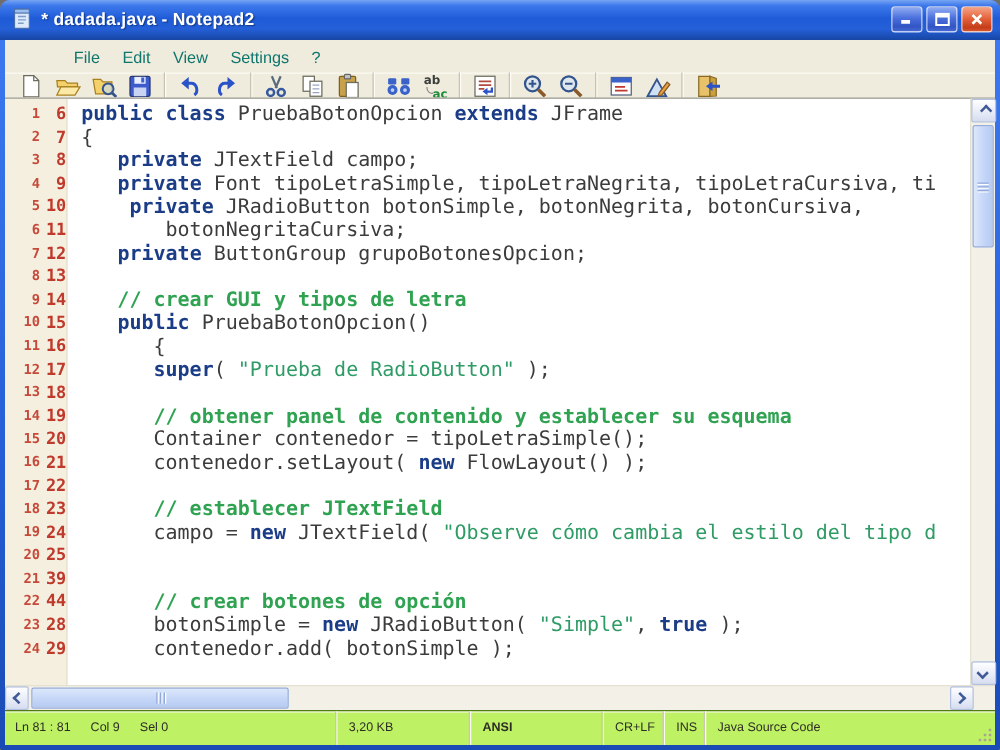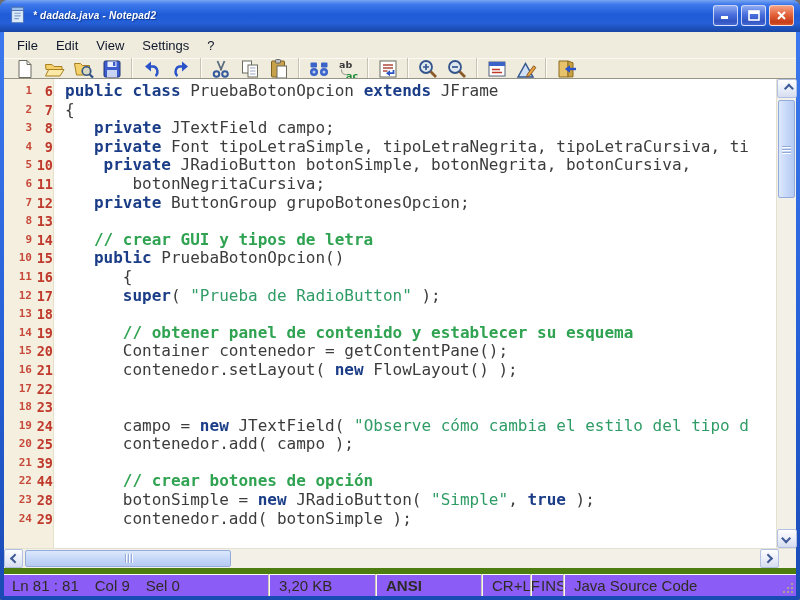--- a/index.html
+++ b/index.html
@@ -7,29 +7,29 @@
   .window{
     width:800px;height:600px;position:relative;overflow:hidden;
     border-radius:8px 8px 2px 2px;
     background:linear-gradient(180deg,#3f7bf0 0%,#245fd6 60%,#1a4bb4 100%);
     font-family:"Liberation Sans",sans-serif;
   }
   
   .titlebar{height:32px;display:flex;align-items:center;padding:0 6px 2px 8px;
     background:linear-gradient(180deg,#78a5f2 0%,#3d79ec 14%,#1f5bd6 46%,#2560d8 72%,#1746a4 100%);}
   .title-icon{width:20px;height:20px;margin-right:5px;flex:none;}
-  .title-text{color:#fff;font-size:10px;font-weight:bold;letter-spacing:.2px;
-    text-shadow:1px 1px 1px #123a8f;white-space:nowrap;flex:1;font-style:italic;}
+  .title-text{color:#fff;font-size:14px;font-weight:bold;letter-spacing:.2px;
+    text-shadow:1px 1px 1px #123a8f;white-space:nowrap;flex:1;}
   .winbtn{width:25px;height:21px;margin-left:3px;border:1px solid rgba(255,255,255,.7);
     border-radius:3px;display:flex;align-items:center;justify-content:center;padding:0;cursor:default;}
   .winbtn.blue{background:linear-gradient(180deg,#8fabf2 0%,#4a6fdd 45%,#3255c4 80%,#4668d2 100%);}
   .winbtn.red{background:linear-gradient(180deg,#f4a184 0%,#e4643c 45%,#c53c19 85%,#d9572e 100%);}
   
   .wbody{margin:0 4px 4px;height:564px;display:flex;flex-direction:column;background:#efecdd;}
-  .menubar{height:26px;display:flex;align-items:center;padding-left:4px;background:#efecdd;font-size:13px;color:#0f172a;}
+  .menubar{height:26px;display:flex;align-items:center;padding-left:4px;background:#efecdd;font-size:13px;color:#0f766e;margin-left:42px;}
   .menu-item{padding:4px 9px;cursor:default;}
   .toolbar{height:20px;display:flex;align-items:center;padding-left:6px;background:#efecdd;
     border-top:1px solid #fbfaf2;}
   .tbtn{width:29px;height:27px;border:none;background:transparent;display:flex;align-items:center;justify-content:center;padding:0;}
   .tsep{width:1px;height:22px;background:#c7c3b0;box-shadow:1px 0 0 #fdfcf6;margin:0 5px;flex:none;}
   
   .editor{flex:1;display:flex;background:#fff;border-top:1px solid #969486;position:relative;min-height:0;}
   .code-pane{flex:1;position:relative;overflow:hidden;padding-top:3px;}
   .margin-bg{position:absolute;left:0;top:0;bottom:0;width:50px;background:#f4efdf;border-right:1px solid #e6e0ca;}
   .rows{position:relative;}
@@ -57,22 +57,22 @@
     display:flex;align-items:center;justify-content:center;}
   .hcorner{width:17px;flex:none;}
   .chev{width:7px;height:7px;border-left:2.5px solid #3f5a96;border-bottom:2.5px solid #3f5a96;display:block;}
   .chev.up{transform:rotate(135deg) translate(-1px,-1px);}
   .chev.down{transform:rotate(-45deg) translate(-1px,-1px);}
   .chev.left{transform:rotate(45deg) translate(1px,-1px);}
   .chev.right{transform:rotate(225deg) translate(1px,-1px);}
   .gripV{width:9px;height:1px;background:#93a9da;box-shadow:0 -3px 0 #93a9da,0 3px 0 #93a9da,0 -2px 0 #fff,0 1px 0 #fff,0 4px 0 #fff;}
   .gripH{width:1px;height:9px;background:#93a9da;box-shadow:-3px 0 0 #93a9da,3px 0 0 #93a9da,-2px 0 0 #fff,1px 0 0 #fff,4px 0 0 #fff;}
   
-  .statusbar{height:28px;flex:none;display:flex;align-items:stretch;background:#8b5cf6;
-    border-top:6px solid #4d7c0f;box-shadow:inset 0 1px 0 #fbfaf4;font-size:15px;color:#2e2c26;position:relative;}
+  .statusbar{height:28px;flex:none;display:flex;align-items:stretch;background:#bef264;
+    border-top:1px solid #4d7c0f;box-shadow:inset 0 1px 0 #fbfaf4;font-size:10px;color:#2e2c26;position:relative;}
   .sbcell{display:flex;align-items:center;padding-left:10px;border-left:1px solid #cac6b5;box-shadow:inset 1px 0 0 #faf8f0;white-space:nowrap;}
   .sb-pos{border-left:none;box-shadow:none;width:264px;padding-left:8px;flex:none;}
   .sb-pos span{margin-right:16px;}
   .sb-size{width:107px;flex:none;text-align:center;}
   .sb-enc{width:106px;flex:none;font-weight:bold;}
   .sb-eol{width:49px;flex:none;}
   .sb-ins{width:33px;flex:none;}
   .sb-scheme{flex:1;}
   .resize-grip{position:absolute;right:3px;bottom:3px;width:12px;height:12px;}
   .resize-grip i{position:absolute;right:0;bottom:0;width:2px;height:2px;background:#a9a491;
@@ -318,45 +318,45 @@
               <span class="code-text"></span>
             </div>
             <div class="code-row">
               <span class="ln1">14</span>
               <span class="ln2">19</span>
               <span class="code-text"><span class="seg-c">      // obtener panel de contenido y establecer su esquema</span></span>
             </div>
             <div class="code-row">
               <span class="ln1">15</span>
               <span class="ln2">20</span>
-              <span class="code-text"><span class="seg-t">      Container contenedor = getContentPane();</span></span>
+              <span class="code-text"><span class="seg-t">      Container contenedor = tipoLetraSimple();</span></span>
             </div>
             <div class="code-row">
               <span class="ln1">16</span>
               <span class="ln2">21</span>
               <span class="code-text"><span class="seg-t">      contenedor.setLayout( </span><span class="seg-k">new</span><span class="seg-t"> FlowLayout() );</span></span>
             </div>
             <div class="code-row">
               <span class="ln1">17</span>
               <span class="ln2">22</span>
               <span class="code-text"></span>
             </div>
             <div class="code-row">
               <span class="ln1">18</span>
               <span class="ln2">23</span>
+              <span class="code-text"><span class="seg-c">      // establecer JTextField</span></span>
             </div>
             <div class="code-row">
               <span class="ln1">19</span>
               <span class="ln2">24</span>
               <span class="code-text"><span class="seg-t">      campo = </span><span class="seg-k">new</span><span class="seg-t"> JTextField( </span><span class="seg-s">"Observe cómo cambia el estilo del tipo d</span></span>
             </div>
             <div class="code-row">
               <span class="ln1">20</span>
               <span class="ln2">25</span>
-              <span class="code-text"><span class="seg-t">      contenedor.add( campo );</span></span>
             </div>
             <div class="code-row">
               <span class="ln1">21</span>
               <span class="ln2">39</span>
               <span class="code-text"></span>
             </div>
             <div class="code-row">
               <span class="ln1">22</span>
               <span class="ln2">44</span>
               <span class="code-text"><span class="seg-c">      // crear botones de opción</span></span>

